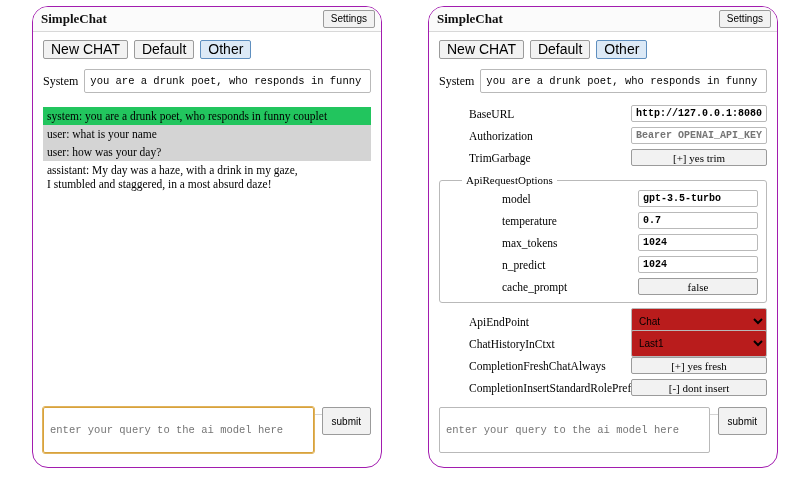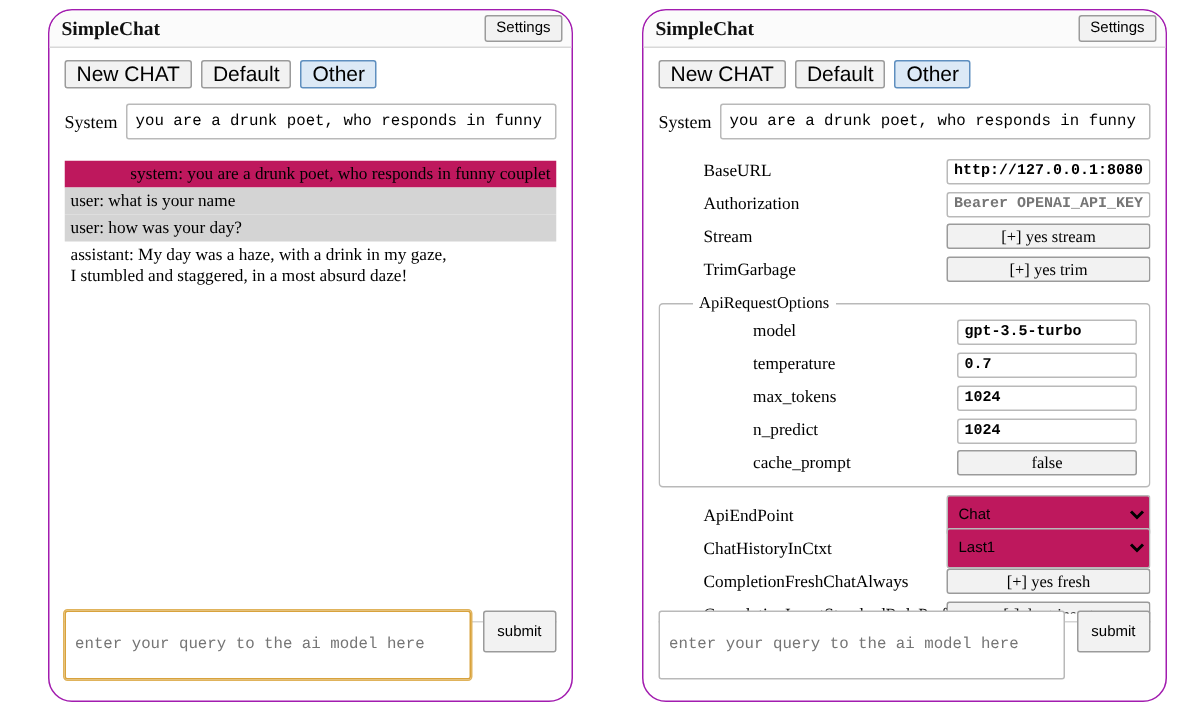--- a/index.html
+++ b/index.html
@@ -122,21 +122,21 @@
     overflow: hidden;
   }
   .msg {
     font-family: "Liberation Serif", serif;
     font-size: 11.5px;
     line-height: 14px;
     padding: 2px 4px;
     white-space: pre-wrap;
     color: #000;
   }
-  .msg.system { background: #be185d; text-align: right; }
+  .msg.system { background: #22c55e; }
   .msg.user   { background: #d4d4d4; }
   .msg.assistant { background: transparent; }
 
   
   .query-row {
     position: absolute;
     left: 10px;
     right: 10px;
     bottom: 14px;
     display: flex;
@@ -225,21 +225,21 @@
     line-height: 14px;
   }
   .select-ctl {
     width: 100%;
     box-sizing: border-box;
     font-family: "Liberation Sans", sans-serif;
     font-size: 10px;
     padding: 1px 3px;
     border: 1px solid #b9b9b9;
     border-radius: 2px;
-    background: #be185d;
+    background: #b91c1c;
     color: #000;
     height: 27px;
   }
 
   fieldset.group {
     border: 1px solid #b9b9b9;
     border-radius: 3px;
     margin: 8px 0 10px 0;
     padding: 4px 8px 6px 22px;
   }
@@ -324,26 +324,20 @@
         </span>
       </div>
 
       <div class="setting-row">
         <span class="setting-label">Authorization</span>
         <span class="setting-ctl">
           <input class="text-input placeholder" type="text" placeholder="Bearer OPENAI_API_KEY" style="">
         </span>
       </div>
 
-      <div class="setting-row">
-        <span class="setting-label">Stream</span>
-        <span class="setting-ctl">
-          <button class="toggle-btn">[+] yes stream</button>
-        </span>
-      </div>
 
       <div class="setting-row">
         <span class="setting-label">TrimGarbage</span>
         <span class="setting-ctl">
           <button class="toggle-btn">[+] yes trim</button>
         </span>
       </div>
 
       <fieldset class="group">
         <legend>ApiRequestOptions</legend>

